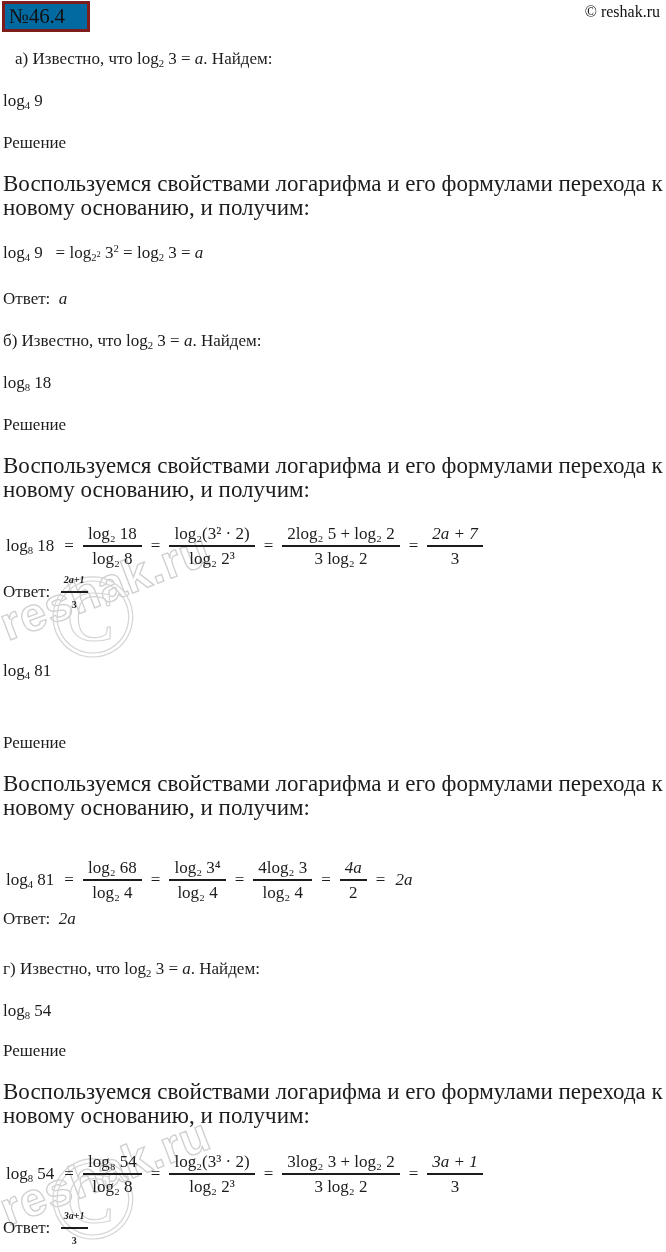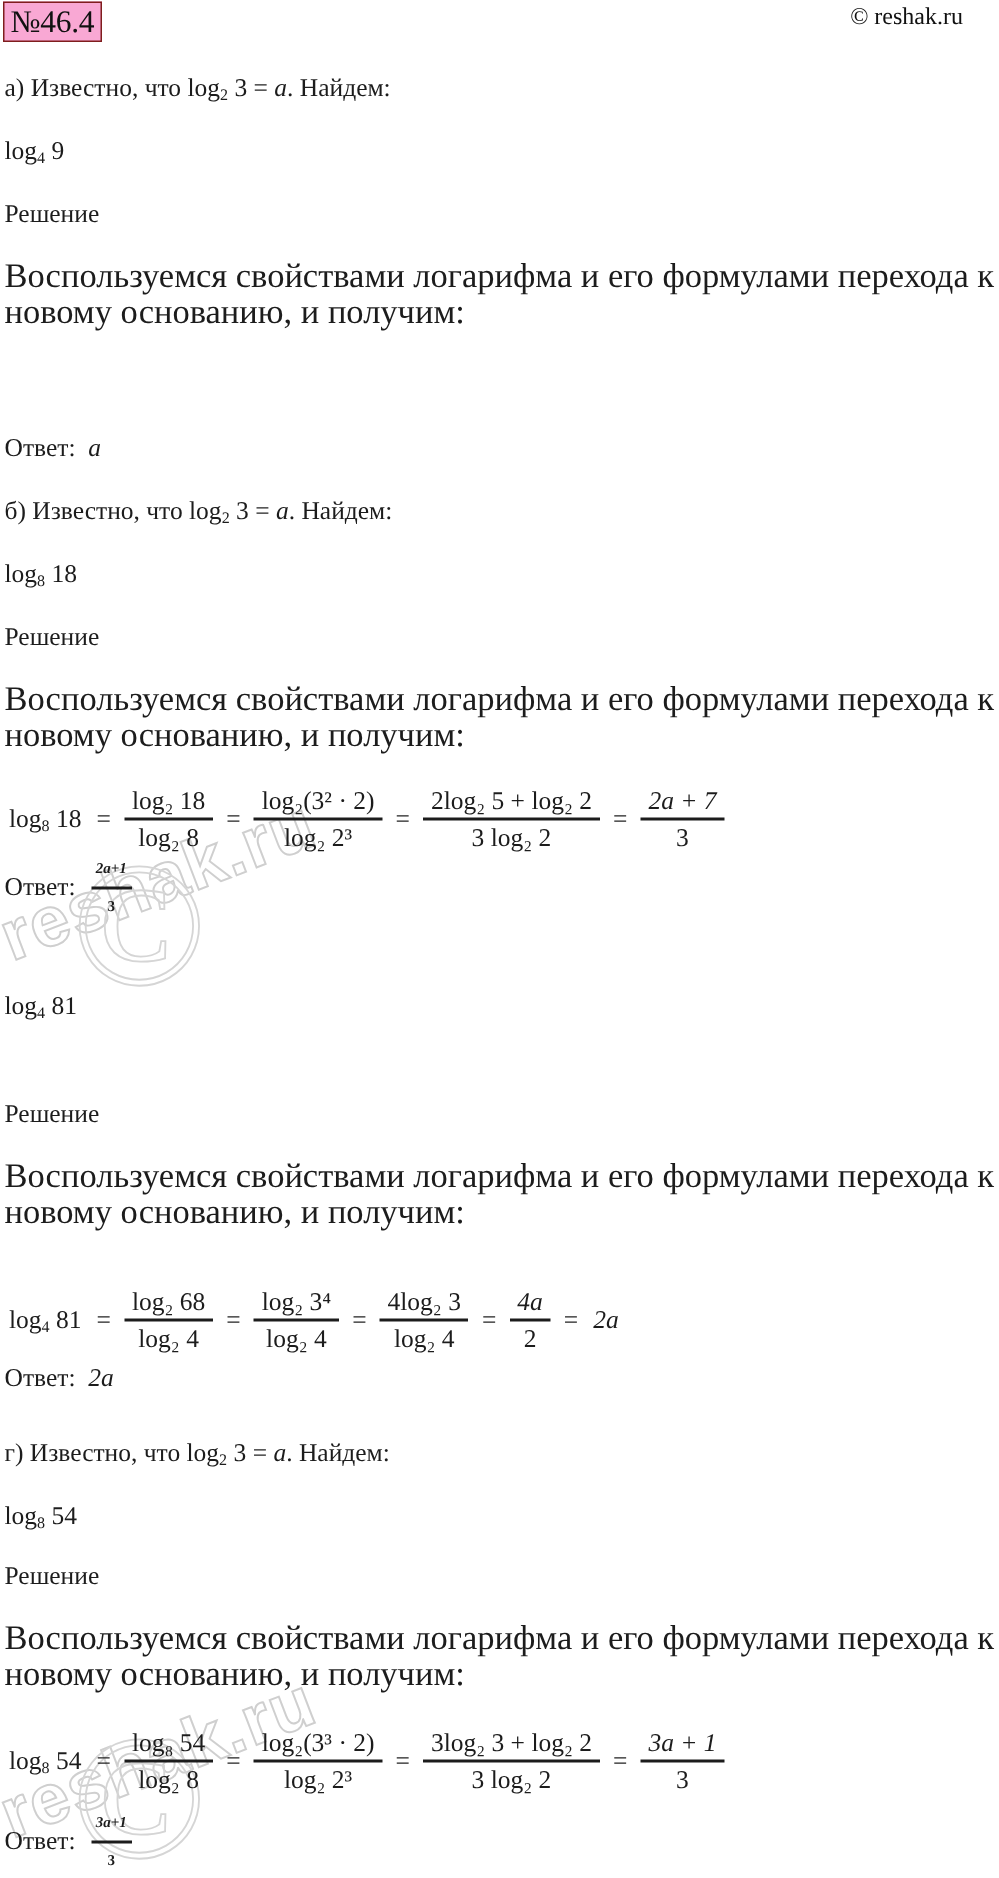--- a/index.html
+++ b/index.html
@@ -16,32 +16,32 @@
     color: #1c1c1c;
   }
 
   .page { position: relative; width: 666px; height: 1252px; }
 
   
   .header { position: relative; height: 34px; }
   .title-box {
     position: absolute;
     left: 2px; top: 1px;
-    background: #f9a8d4;
-    border: 1px solid #7f1d1d;
-    padding: 1px 4px 2px 4px;
+    background: #0369a1;
+    border: 3px solid #7f1d1d;
+    padding: 1px 22px 2px 4px;
     font-size: 21px;
     line-height: 22px;
     letter-spacing: -0.2px;
     color: #111;
     white-space: nowrap;
   }
   .copyright {
     position: absolute;
-    right: 24px; top: 3px;
+    right: 6px; top: 3px;
     font-size: 16px;
     line-height: 18px;
     color: #111;
     white-space: nowrap;
     text-align: center;
   }
   .ln {
     position: absolute;
     left: 3px;
     font-size: 17px;
@@ -149,32 +149,38 @@
     <div class="wm-c">©</div>
   </div>
 
   <div class="wm" style="left:-8px; top:1185px;">
     <div class="wm-text">reshak.ru</div>
   </div>
   <div class="wm" style="left:48px; top:1140px;">
     <div class="wm-c">©</div>
   </div>
 
-  <div class="ln" style="top:48px;">
+  <div class="ln" style="top:48px;margin-left:12px;">
     <span>а) Известно, что log</span><sub>2</sub><span> 3 = </span><span class="it">a</span><span>. Найдем:</span>
   </div>
 
   <div class="ln" style="top:90px;">
     <span>log</span><sub>4</sub>&nbsp;<span>9</span>
   </div>
 
   <div class="ln" style="top:132px;">Решение</div>
 
   <div class="para" style="top:172px;">Воспользуемся свойствами логарифма и его формулами перехода к новому основанию, и получим:</div>
 
+  <div class="ln" style="top:242px;">
+    <span>log</span><sub>4</sub>&nbsp;<span>9</span>
+    &nbsp; = <span>log</span><sub><span>2</span><sup>2</sup></sub>&nbsp;<span>3</span><sup>2</sup>
+    = <span>log</span><sub>2</sub>&nbsp;<span>3</span>
+    = <span class="it">a</span>
+  </div>
 
   <div class="ln" style="top:288px;text-align:right;">
     <span>Ответ:</span>&nbsp;&nbsp;<span class="it">a</span>
   </div>
 
   <div class="ln" style="top:330px;">
     <span>б) Известно, что log</span><sub>2</sub><span> 3 = </span><span class="it">a</span><span>. Найдем:</span>
   </div>
 
   <div class="ln" style="top:372px;">

